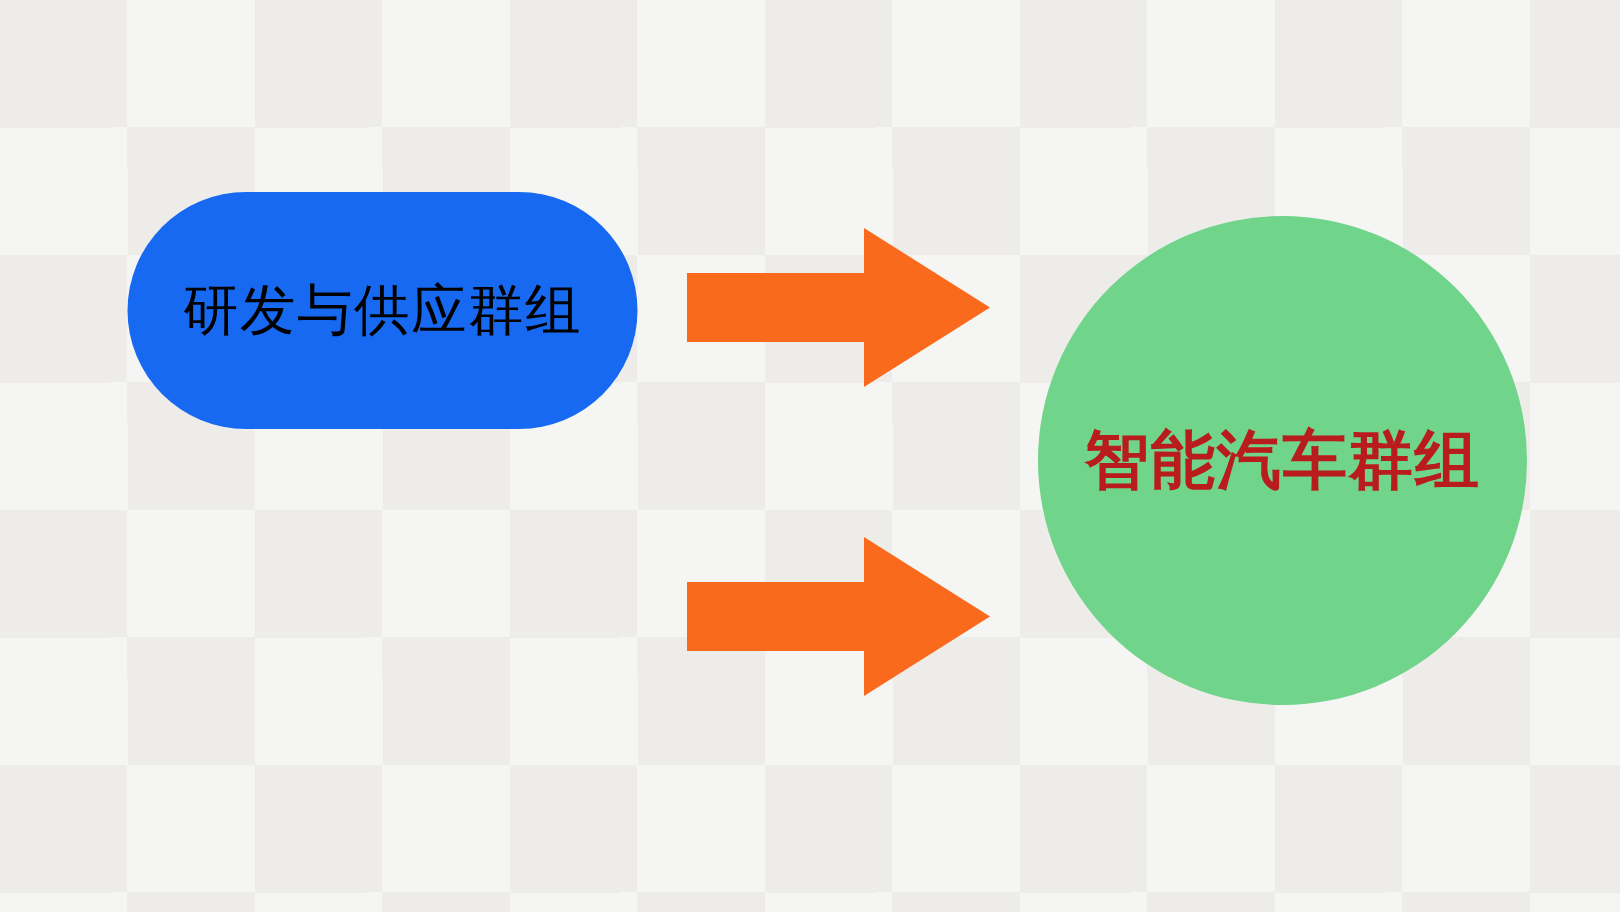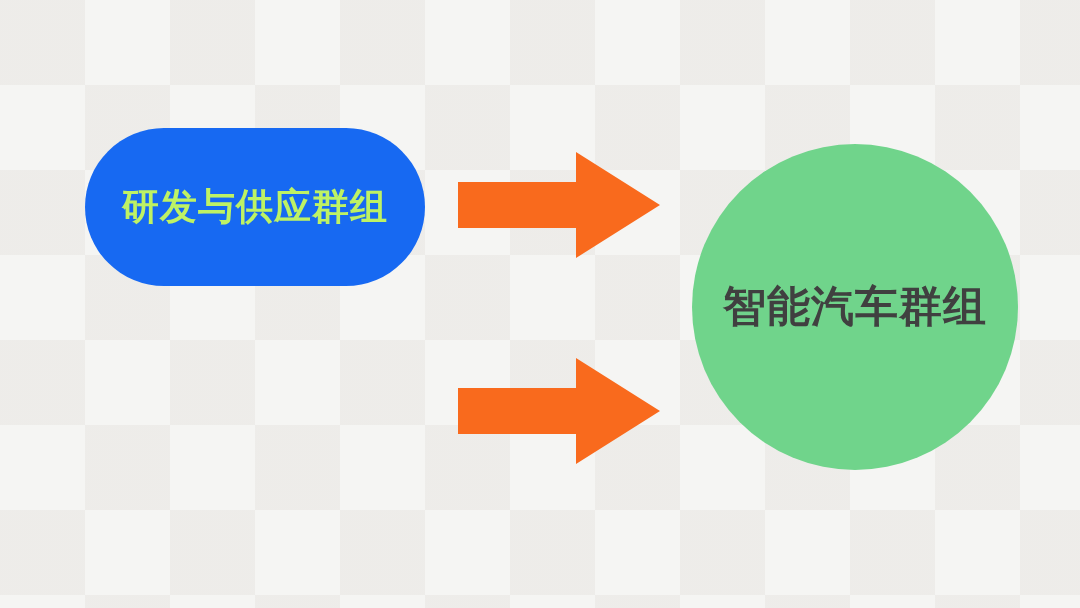--- a/index.html
+++ b/index.html
@@ -31,23 +31,23 @@
     height: 158px;
     border-radius: 79px;
     background: #1769f2;
     display: flex;
     align-items: center;
     justify-content: center;
   }
   .pill.first  { top: 128px; }
   .pill.second { top: 334px; }
   .pill .label {
-    color: #bef264;
+    color: #000000;
     font-size: 37px;
-    font-weight: 700;
+    font-weight: 400;
     letter-spacing: 1px;
     white-space: nowrap;
   }
   .arrow {
     position: absolute;
     left: 458px;
     width: 202px;
     height: 106px;
   }
   .arrow.first  { top: 152px; }
@@ -58,21 +58,21 @@
     top: 144px;
     width: 326px;
     height: 326px;
     border-radius: 50%;
     background: #70d48b;
     display: flex;
     align-items: center;
     justify-content: center;
   }
   .circle .label {
-    color: #404040;
+    color: #b91c1c;
     font-size: 43px;
     font-weight: 700;
     letter-spacing: 1px;
     white-space: nowrap;
   }
 </style>
 </head>
 <body>
 
 <div class="canvas">

